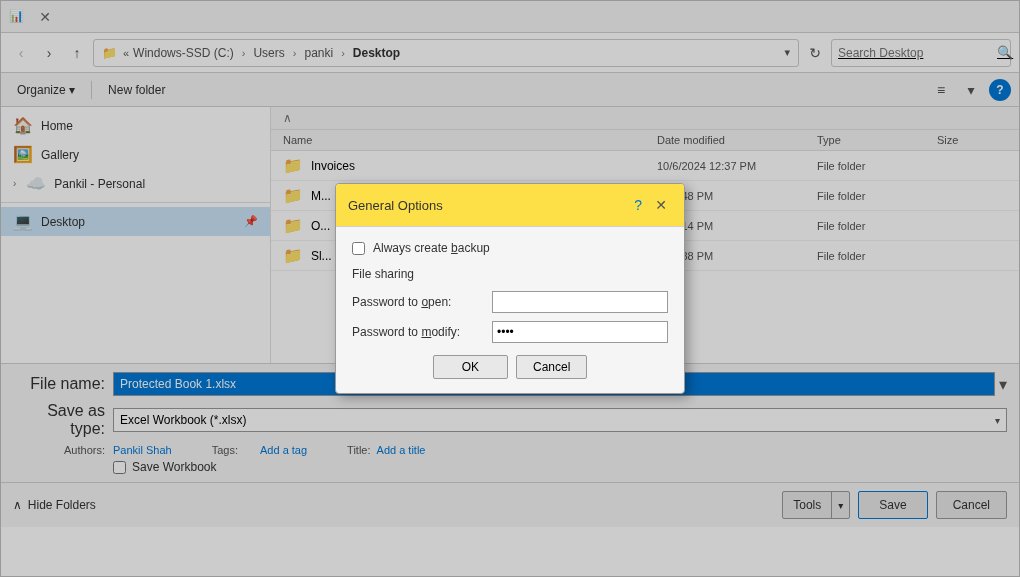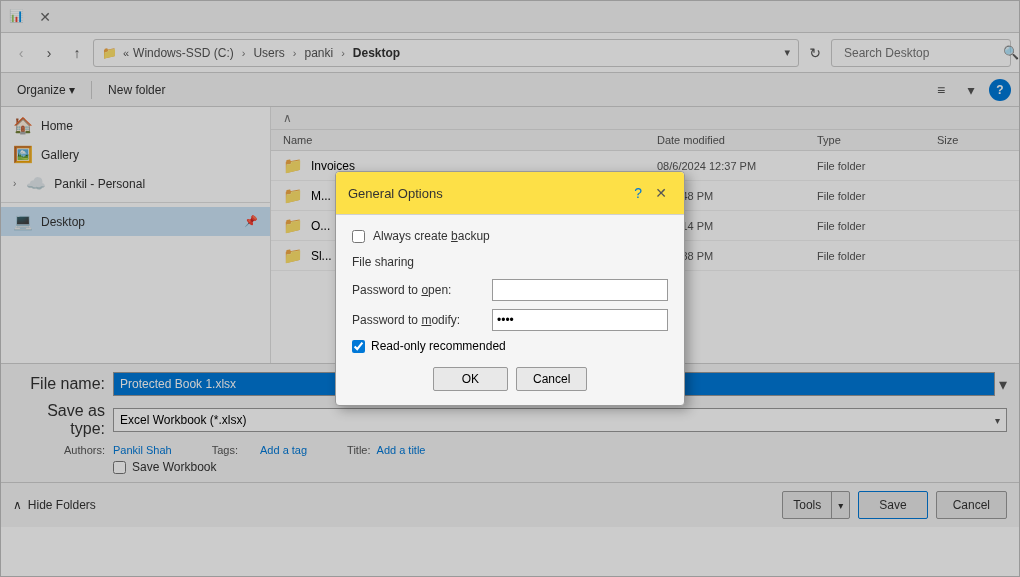--- a/index.html
+++ b/index.html
@@ -32,21 +32,21 @@
       border-radius: 3px;
     }
     .nav-btn.disabled { color: #bbb; cursor: default; }
     .address-path {
       flex: 1; height: 28px; border: 1px solid #ccc; border-radius: 3px;
       display: flex; align-items: center; padding: 0 8px; background: #fff;
       font-size: 12px; color: #333;
     }
     .search-box {
       width: 180px; height: 28px; border: 1px solid #ccc; border-radius: 3px;
-      display: flex; align-items: center; padding: 0 12px; background: #fff; gap: 4px;
+      display: flex; align-items: center; padding: 0 6px; background: #fff; gap: 4px; text-decoration: underline;
     }
     .search-box input {
       flex: 1; border: none; outline: none; font-size: 12px; color: #333; background: transparent;
     }
     .refresh-btn {
       width: 24px; height: 24px; display: flex; align-items: center; justify-content: center;
       border: none; background: none; cursor: pointer; color: #555; font-size: 14px;
     }
 
     
@@ -300,21 +300,21 @@
       <div class="file-list-header">
         <span class="col-name">Name</span>
         <span class="col-date">Date modified</span>
         <span class="col-type">Type</span>
         <span class="col-size">Size</span>
       </div>
 
       <div class="file-row">
         <span class="file-icon" style="color:#e8c14d;">📁</span>
         <span class="file-name">Invoices</span>
-        <span class="file-date">08/6/2024 12:37 PM</span>
+        <span class="file-date">10/6/2024 12:37 PM</span>
         <span class="file-type">File folder</span>
         <span class="file-size"></span>
       </div>
       <div class="file-row">
         <span class="file-icon" style="color:#e8c14d;">📁</span>
         <span class="file-name">M...</span>
         <span class="file-date">24 2:48 PM</span>
         <span class="file-type">File folder</span>
         <span class="file-size"></span>
       </div>
@@ -391,24 +391,20 @@
         </div>
         <div class="dialog-section">File sharing</div>
         <div class="dialog-field-row">
           <span class="dialog-field-label">Password to <u>o</u>pen:</span>
           <input type="text" class="dialog-field-input" value="" style="">
         </div>
         <div class="dialog-field-row">
           <span class="dialog-field-label">Password to <u>m</u>odify:</span>
           <input type="password" class="dialog-field-input" value="1234" style="">
         </div>
-        <div class="dialog-checkbox-row">
-          <input type="checkbox" class="dialog-cb2" checked="" style="">
-          <span>Read-only recommended</span>
-        </div>
         <div class="dialog-buttons">
           <button class="dlg-ok">OK</button>
           <button class="dlg-cancel">Cancel</button>
         </div>
       </div>
     </div>
   </div>
 </div>
 
 </body></html>

